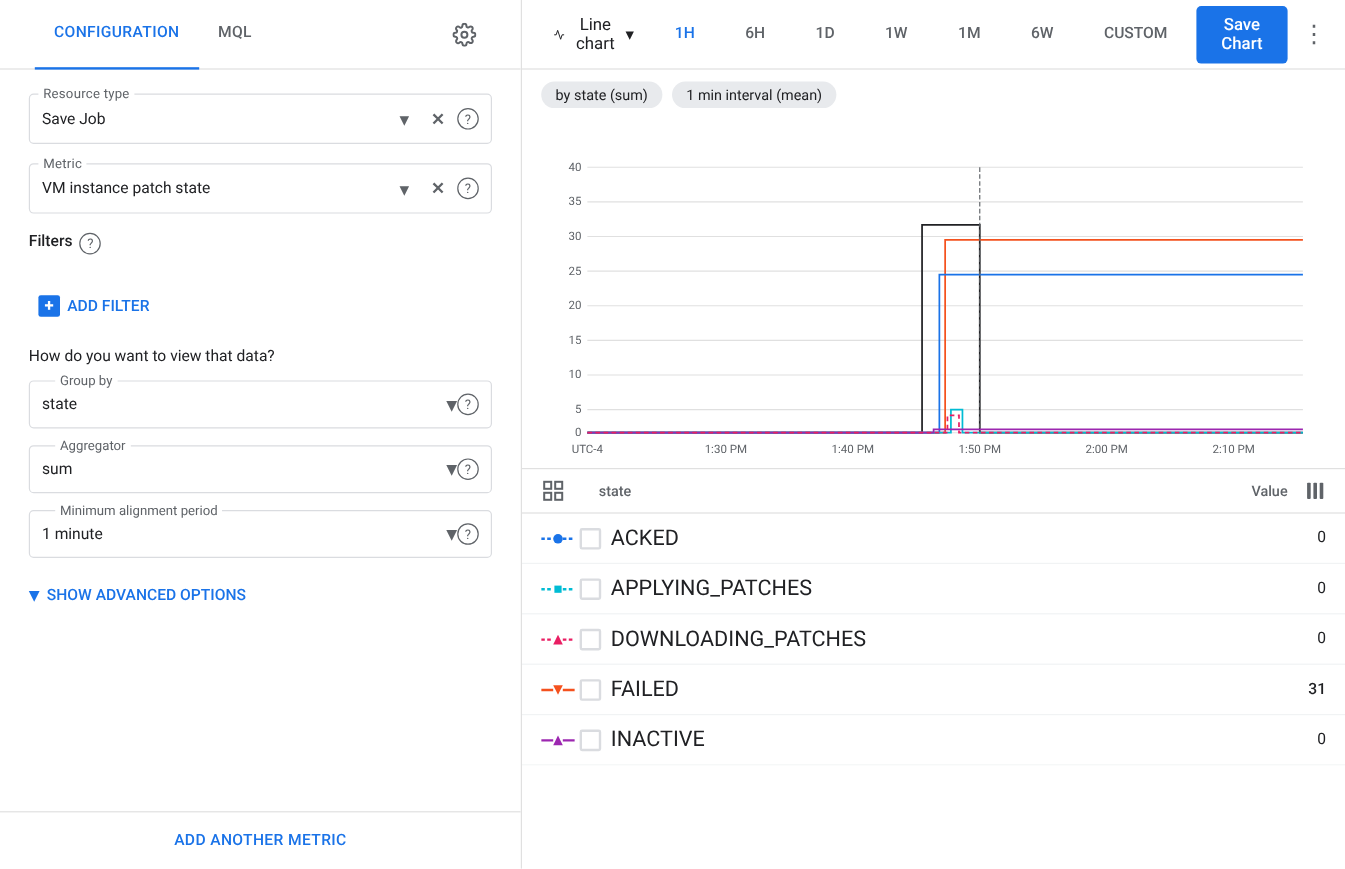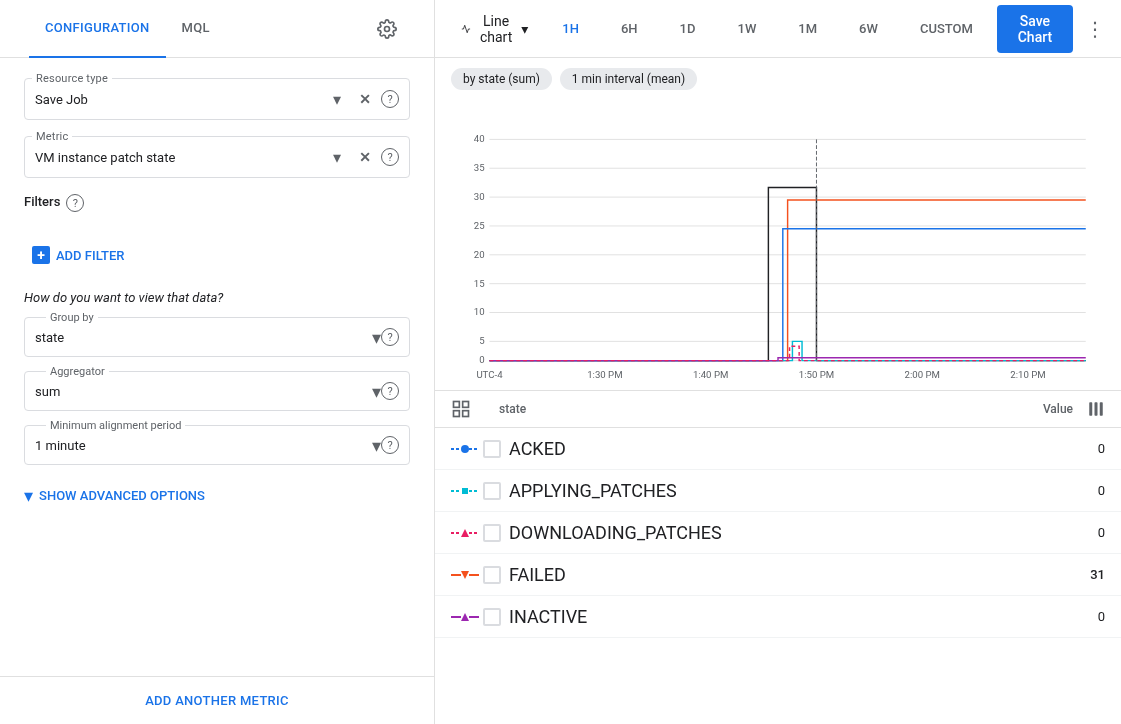--- a/index.html
+++ b/index.html
@@ -26,21 +26,21 @@
     .field-icons { display: flex; align-items: center; gap: 4px; }
     .icon-btn { cursor: pointer; color: #5f6368; font-size: 16px; width: 24px; height: 24px; display: flex; align-items: center; justify-content: center; border-radius: 50%; }
 
     .filters-row { display: flex; align-items: flex-start; gap: 6px; margin-bottom: 28px; }
     .filters-label { font-size: 13px; color: #202124; font-weight: 500; }
     .help-icon { color: #5f6368; font-size: 16px; cursor: pointer; }
 
     .add-filter-btn { display: flex; align-items: center; gap: 6px; color: #1a73e8; font-size: 13px; font-weight: 500; cursor: pointer; padding: 6px 8px; border-radius: 4px; }
     .add-filter-icon { width: 18px; height: 18px; background: #1a73e8; color: #fff; display: flex; align-items: center; justify-content: center; font-size: 14px; font-weight: bold; border-radius: 2px; }
 
-    .section-title { font-size: 13px; color: #202124; margin: 20px 0 12px 0; font-style: italic; }
+    .section-title { font-size: 13px; color: #202124; margin: 20px 0 12px 0; }
 
     .select-group { position: relative; margin-bottom: 14px; }
     .select-label { font-size: 11px; color: #5f6368; position: absolute; top: -6px; left: 22px; background: #fff; padding: 0 4px; }
     .select-inner { border: 1px solid #dadce0; border-radius: 4px; padding: 8px 10px; display: flex; align-items: center; min-height: 40px; cursor: pointer; }
     .select-value { flex: 1; font-size: 13px; color: #202124; }
     .dropdown-arrow { color: #5f6368; font-size: 18px; }
 
     .advanced-toggle { display: flex; align-items: center; gap: 6px; color: #1a73e8; font-size: 13px; font-weight: 500; cursor: pointer; padding: 6px 0; margin-top: 8px; }
     .chevron-icon { font-size: 18px; }
 

